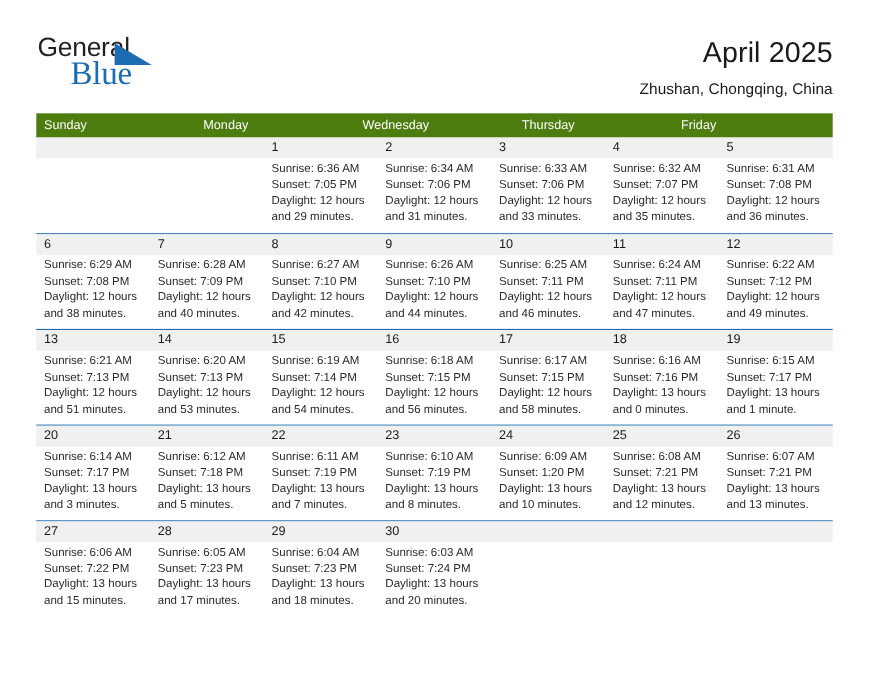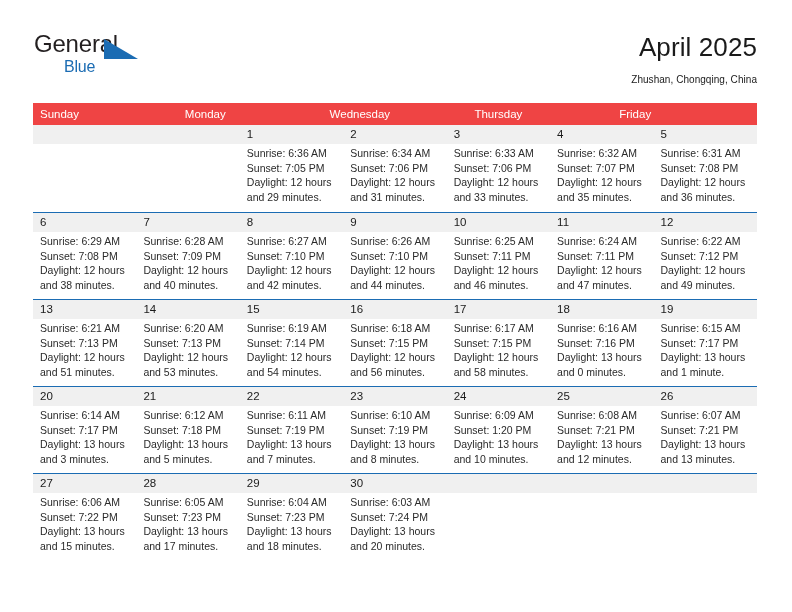--- a/index.html
+++ b/index.html
@@ -42,24 +42,24 @@
     font-size: 24px;
     letter-spacing: -0.2px;
     color: #231f20;
     font-family: "Liberation Sans", sans-serif;
     line-height: 28px;
   }
   .logo-blue {
     position: absolute;
     left: 31px;
     top: 23px;
-    font-size: 16px;
+    font-size: 30px;
     letter-spacing: -0.2px;
     color: #1b6cb3;
-    font-family: Liberation Sans, sans-serif;
+    font-family: Liberation Serif, serif;
     line-height: 28px;
   }
   .logo-flag {
     position: absolute;
     left: 71px;
     top: 9px;
     width: 34px;
     height: 20px;
   }
   .logo-flag svg { display: block; }
@@ -72,42 +72,42 @@
     margin-left: 44px;
   }
   .cal-title {
     font-size: 26px;
     color: #1a1a1a;
     line-height: 34px;
     font-weight: normal;
     letter-spacing: 0.1px;
   }
   .cal-subtitle {
-    font-size: 10px;
+    font-size: 14px;
     color: #1a1a1a;
     line-height: 20px;
     margin-top: 6px;
     letter-spacing: 0.05px;
   }
 
   
   .calendar {
     position: absolute;
     left: 33px;
     top: 103px;
     width: 724px;
   }
 
   .cal-row {
     display: flex;
     width: 100%;
   }
 
   .head-row {
-    background: #ef4444;
+    background: #4d7c0f;
     height: 22px;
   }
   .head-cell {
     flex: 1 1 0;
     color: #ffffff;
     font-size: 11.5px;
     line-height: 22px;
     padding-left: 7px;
     white-space: nowrap;
     overflow: hidden;

